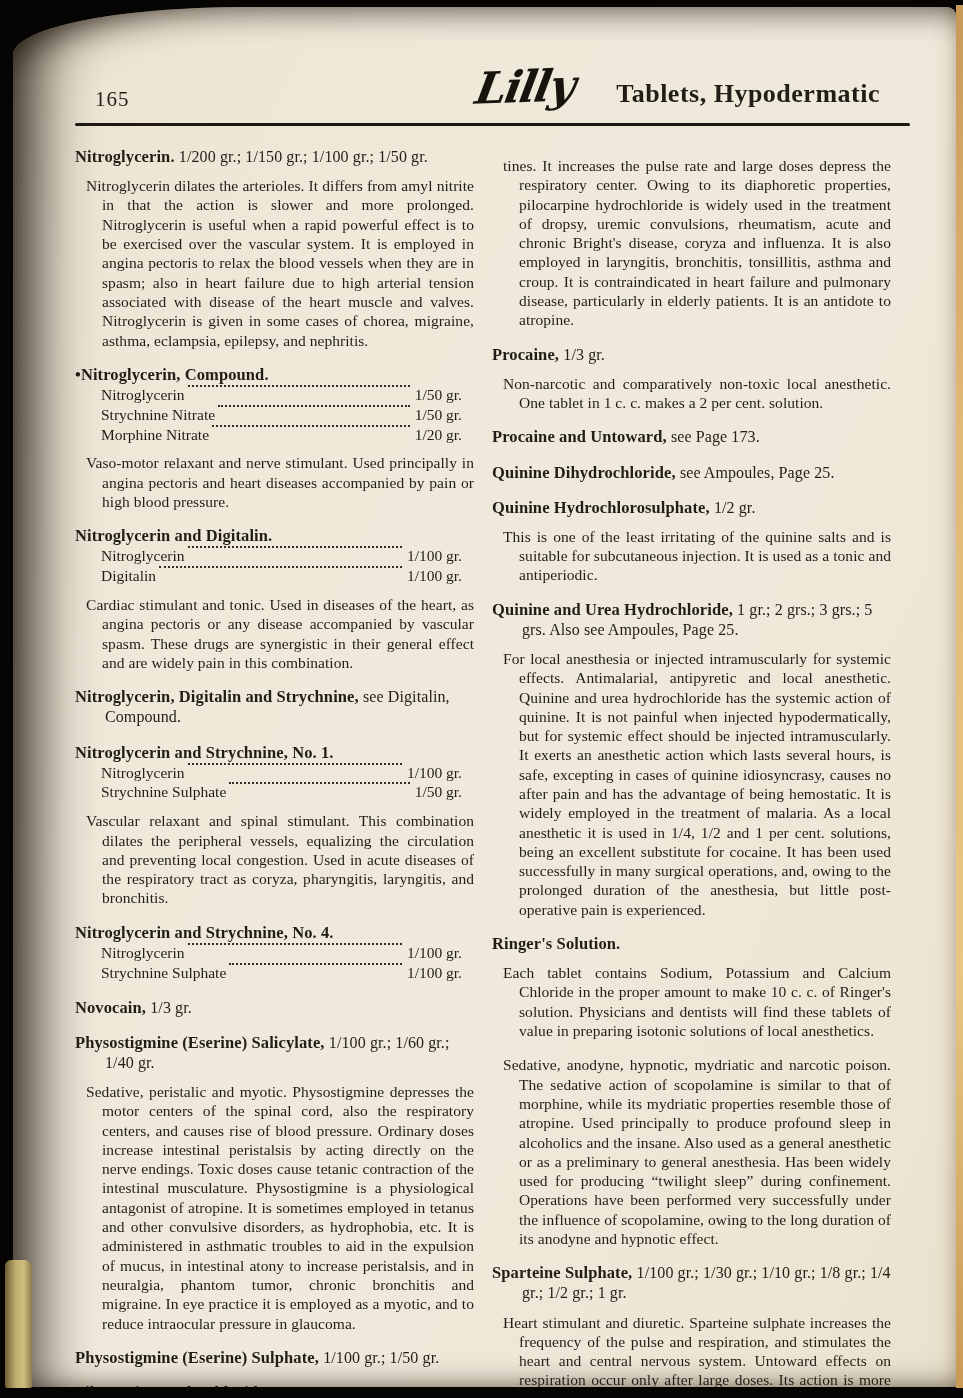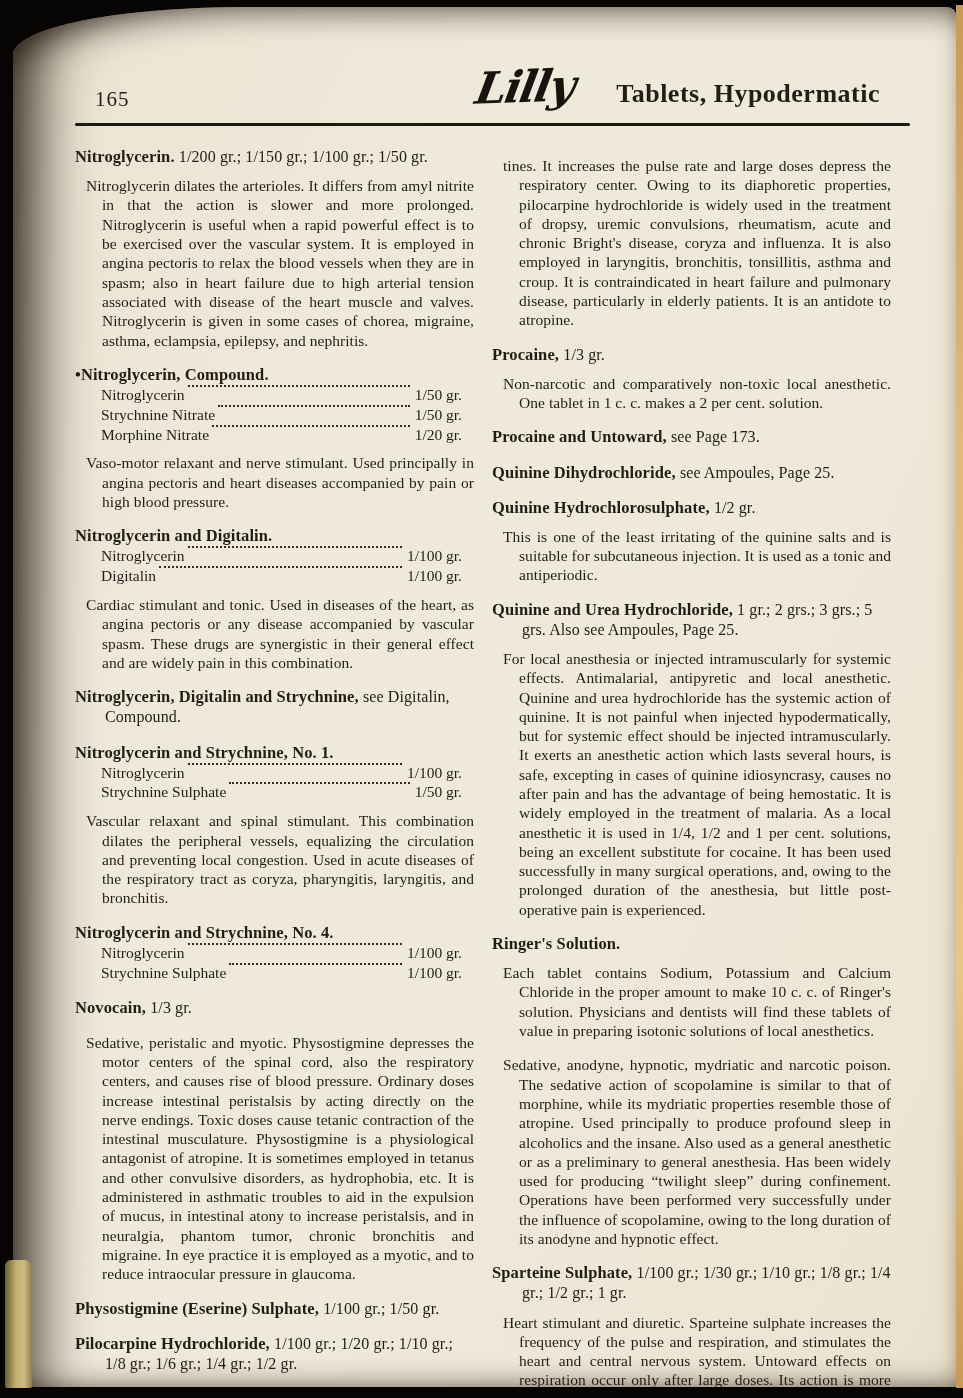--- a/index.html
+++ b/index.html
@@ -145,20 +145,21 @@
             <div class="ing-row">
               <span>Strychnine Sulphate</span>
               <span class="leader"></span>
               <span>1/100 gr.</span>
             </div>
           </section>
           <section class="entry">
             <h3><span>Novocain,</span> <span class="sfx">1/3 gr.</span></h3>
           </section>
           <section class="entry">
+            <h3><span>Physostigmine (Eserine) Salicylate,</span> <span class="sfx">1/100 gr.; 1/60 gr.; 1/40 gr.</span></h3>
             <p>Sedative, peristalic and myotic.   Physostigmine depresses the motor centers of the spinal cord, also the respiratory centers, and causes rise of blood pressure. Ordinary doses increase intestinal peristalsis by acting directly on the nerve endings.  Toxic doses cause tetanic contraction of the intestinal musculature.   Physostigmine is a physiological antagonist of atropine.   It is sometimes employed in tetanus and other convulsive disorders, as hydrophobia, etc. It is administered in asthmatic troubles to aid in the expulsion of mucus, in intestinal atony to increase peristalsis, and in neuralgia, phantom tumor, chronic bronchitis and migraine.   In eye practice it is employed as a myotic, and to reduce intraocular pressure in glaucoma.</p>
           </section>
           <section class="entry">
             <h3><span>Physostigmine (Eserine) Sulphate,</span> <span class="sfx">1/100 gr.; 1/50 gr.</span></h3>
           </section>
           <section class="entry">
             <h3><span>Pilocarpine Hydrochloride,</span> <span class="sfx">1/100 gr.; 1/20 gr.; 1/10 gr.; 1/8 gr.; 1/6 gr.; 1/4 gr.; 1/2 gr.</span></h3>
           </section>
         </div>
       <div class="col">

